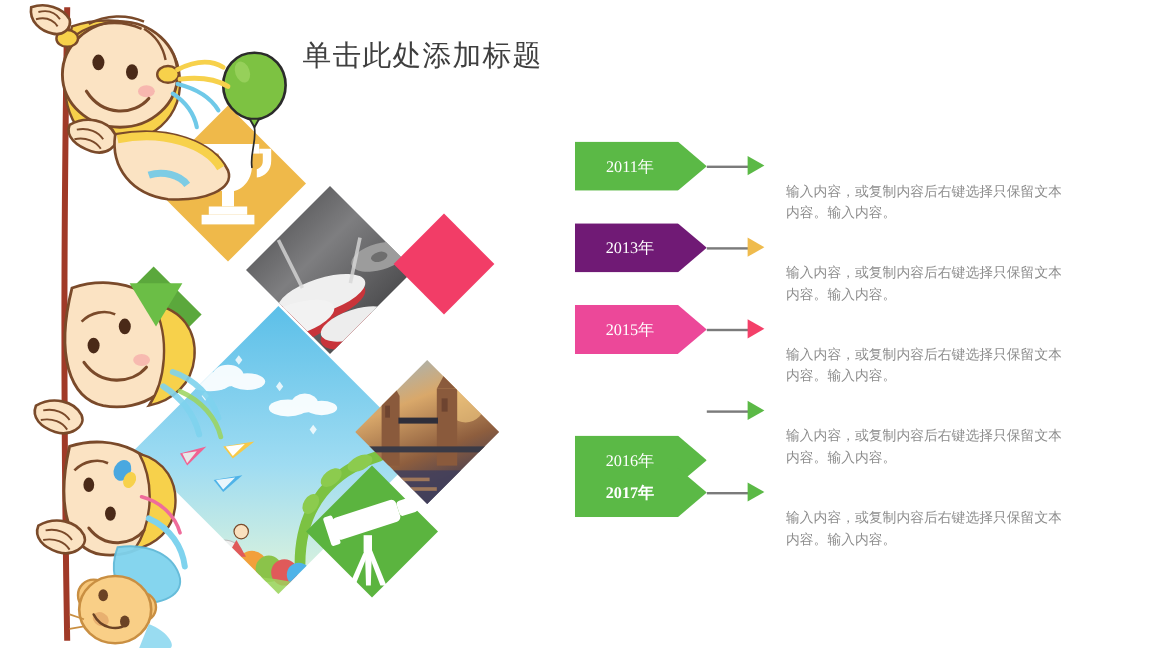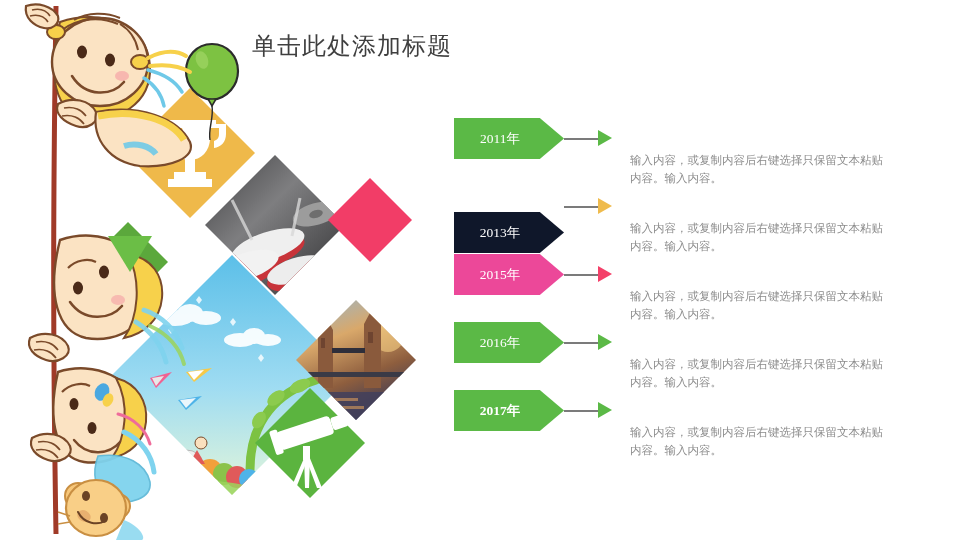--- a/index.html
+++ b/index.html
@@ -36,21 +36,21 @@
     left: 0;
     top: 0;
     width: 470px;
     height: 540px;
   }
   #art svg { display: block; }
 
   
   #timeline {
     position: absolute;
-    left: 454px;
+    left: 479px;
     top: 118px;
     width: 470px;
   }
   .tl-row {
     position: relative;
     height: 68px;
     display: flex;
     align-items: flex-start;
   }
   .banner-wrap {
@@ -446,21 +446,21 @@
       </div>
       <div class="arrow-wrap">
         <div class="arrow-line" style="background: rgb(123, 123, 123);"></div>
         <div class="arrow-head" style="border-left-color: rgb(91, 185, 70);"></div>
       </div>
       <div class="tl-text">输入内容，或复制内容后右键选择只保留文本粘贴内容。输入内容。</div>
     </div>
 
     <div class="tl-row">
       <div class="banner-wrap">
-        <div class="banner" style="background: #0f172a; margin-top: 26px;">
+        <div class="banner" style="background: #701a75;">
           <span class="banner-label">2013年</span>
         </div>
       </div>
       <div class="arrow-wrap">
         <div class="arrow-line" style="background: rgb(123, 123, 123);"></div>
         <div class="arrow-head" style="border-left-color: rgb(239, 187, 77);"></div>
       </div>
       <div class="tl-text">输入内容，或复制内容后右键选择只保留文本粘贴内容。输入内容。</div>
     </div>
 
@@ -472,21 +472,21 @@
       </div>
       <div class="arrow-wrap">
         <div class="arrow-line" style="background: rgb(123, 123, 123);"></div>
         <div class="arrow-head" style="border-left-color: rgb(244, 64, 105);"></div>
       </div>
       <div class="tl-text">输入内容，或复制内容后右键选择只保留文本粘贴内容。输入内容。</div>
     </div>
 
     <div class="tl-row">
       <div class="banner-wrap">
-        <div class="banner" style="background: rgb(91, 185, 70);">
+        <div class="banner" style="background: rgb(91, 185, 70); margin-top: 41px;">
           <span class="banner-label">2016年</span>
         </div>
       </div>
       <div class="arrow-wrap">
         <div class="arrow-line" style="background: rgb(123, 123, 123);"></div>
         <div class="arrow-head" style="border-left-color: rgb(91, 185, 70);"></div>
       </div>
       <div class="tl-text">输入内容，或复制内容后右键选择只保留文本粘贴内容。输入内容。</div>
     </div>
 

